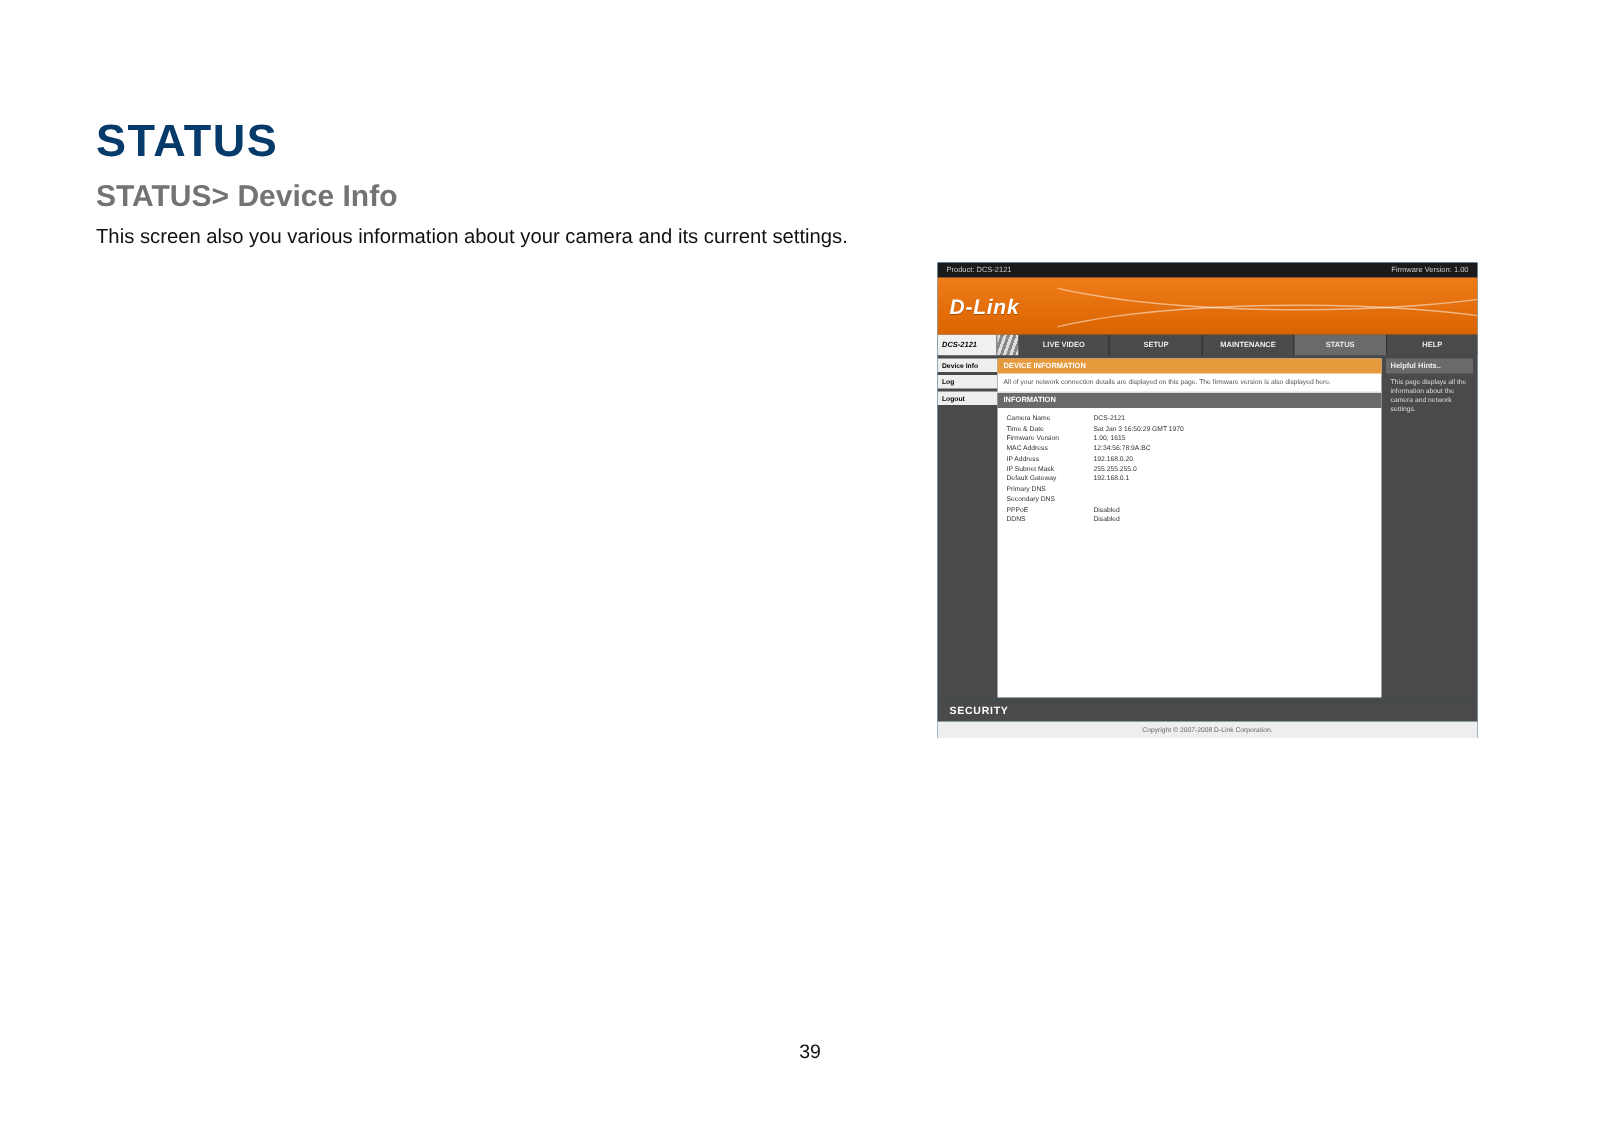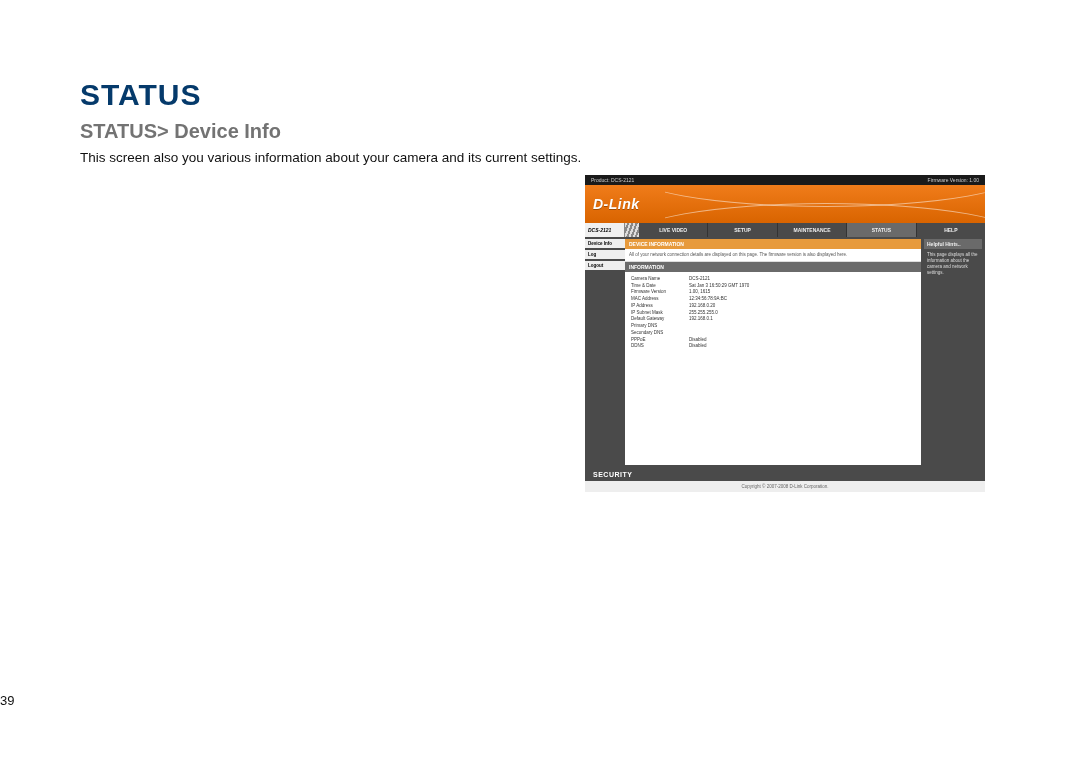--- a/index.html
+++ b/index.html
@@ -5,21 +5,21 @@
   * { box-sizing: border-box; margin: 0; padding: 0; }
   body {
     width: 1080px;
     height: 763px;
     background: #fff;
     font-family: Arial, Helvetica, sans-serif;
     position: relative;
     overflow: hidden;
   }
   .page {
-    padding: 78px 95px 0 80px;
+    padding: 78px 95px 0 64px;
     position: relative;
     height: 100%;
   }
   .h1 {
     font-size: 30px;
     font-weight: bold;
     color: #053a6b;
     letter-spacing: 1px;
     margin-bottom: 8px;
   }
@@ -37,30 +37,30 @@
   .desc {
     font-size: 13.5px;
     color: #111;
     width: 510px;
     line-height: 1.4;
   }
   .page-num {
     position: absolute;
     bottom: 55px;
     left: 0; right: 0;
-    text-align: left;
+    text-align: center;
     font-size: 13px;
     color: #111;
   }
   
   .shot {
     position: absolute;
     top: 175px;
     right: 95px;
-    width: 400px;
+    width: 360px;
     height: 317px;
     background: #0c4a6e;
     font-size: 5px;
     color: #ddd;
     overflow: hidden;
   }
   .shot-topbar {
     display: flex;
     justify-content: space-between;
     background: #1a1a1a;

